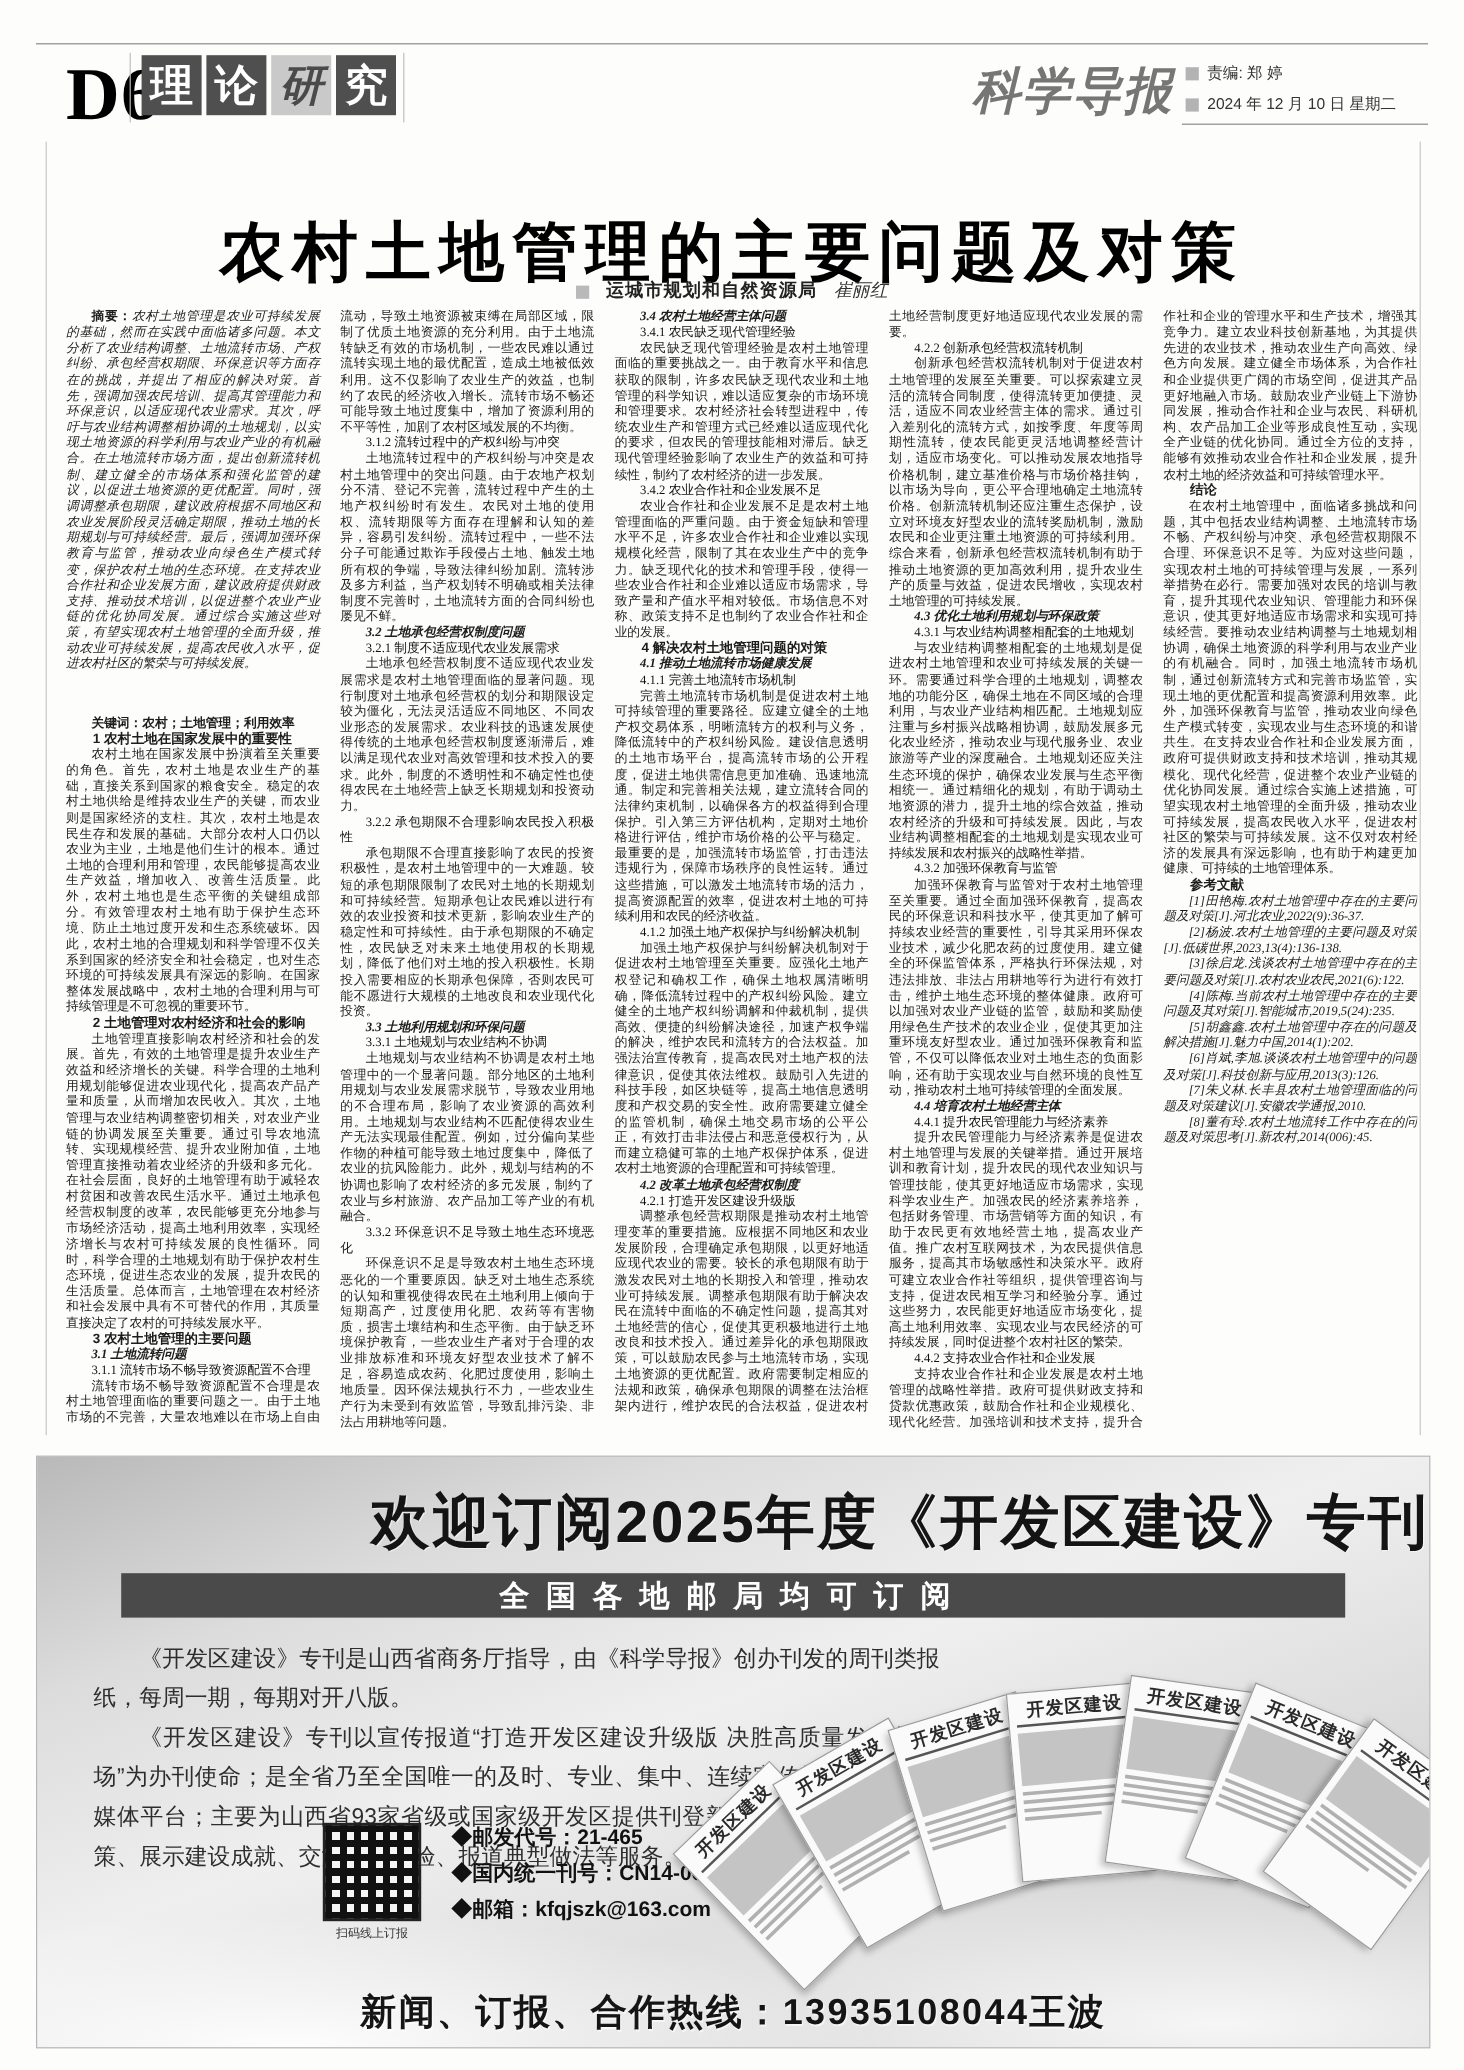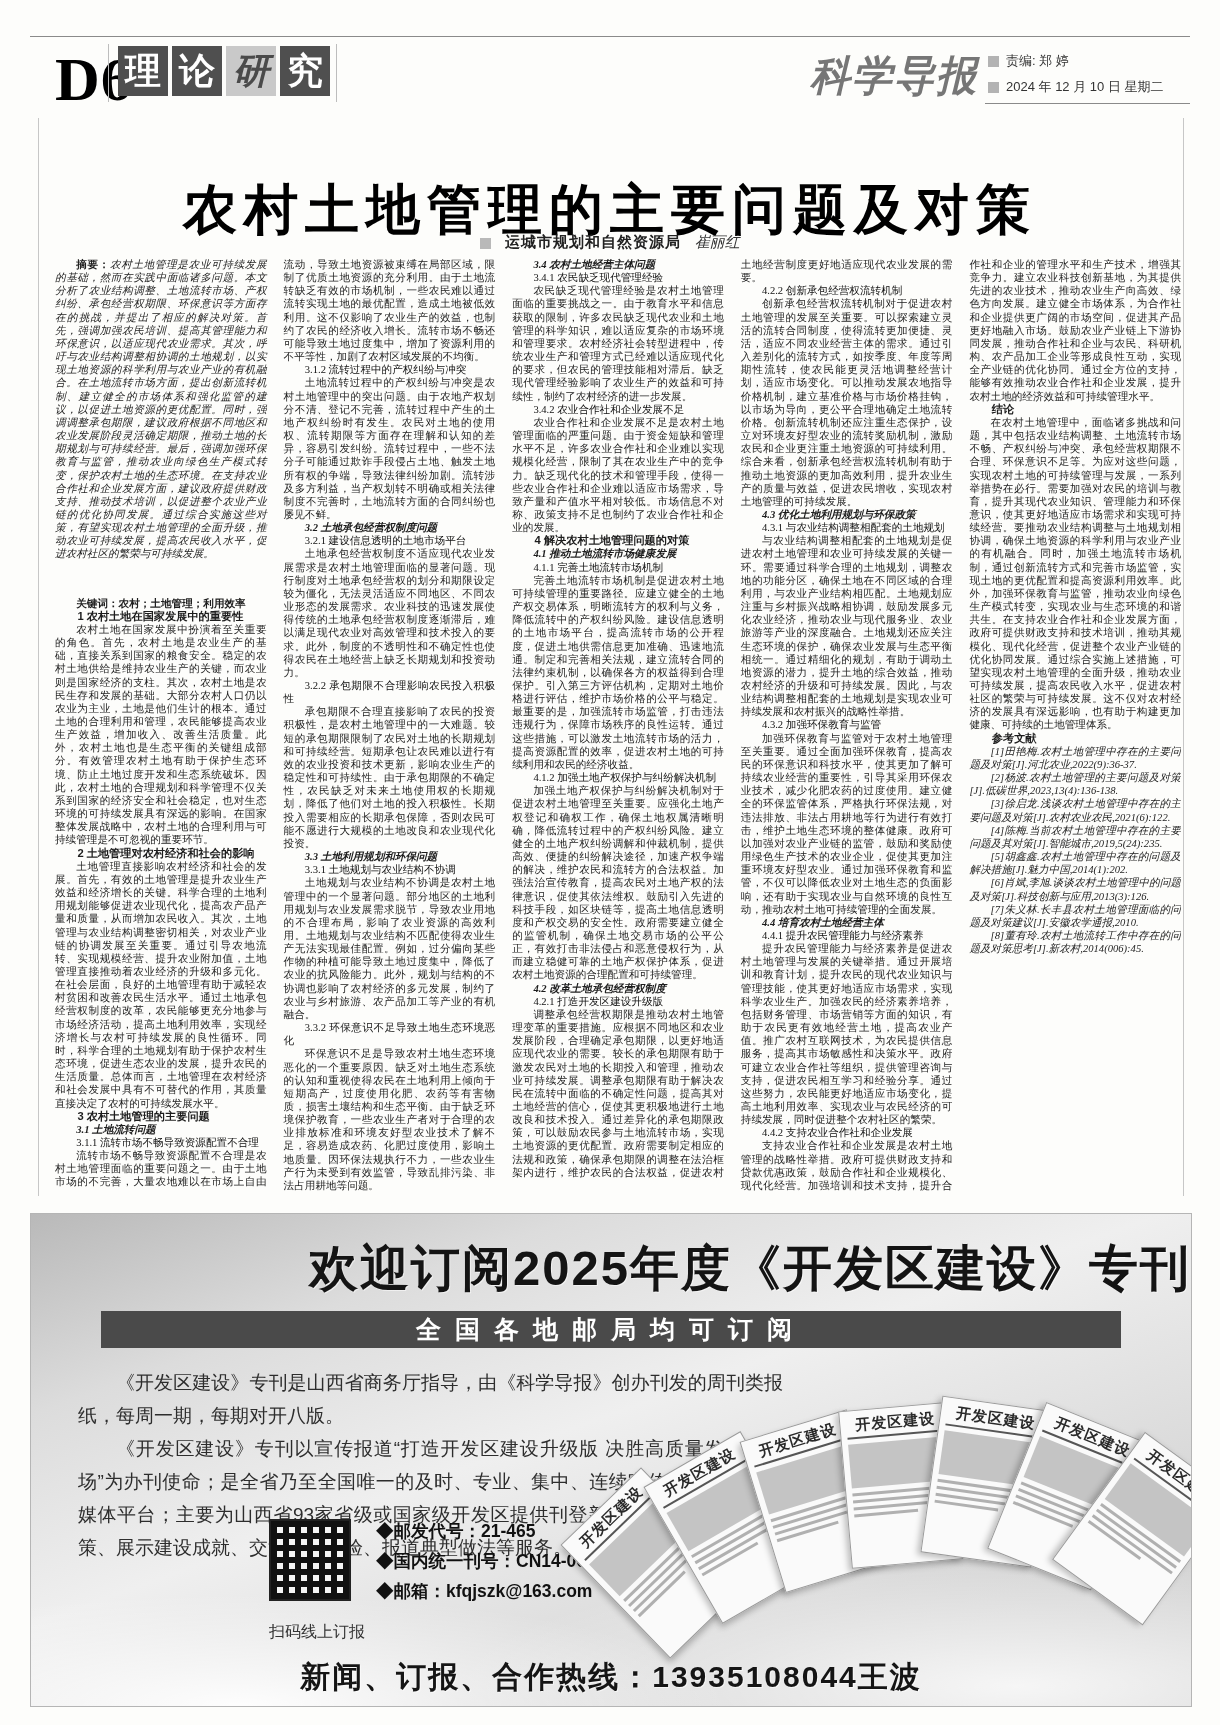--- a/index.html
+++ b/index.html
@@ -57,21 +57,21 @@
              display:flex;align-items:center;justify-content:center;
              font-family:"Liberation Sans",sans-serif;font-weight:bold;font-size:25px;letter-spacing:14px;color:#fff;}
   #ad-paras{position:absolute;left:47px;top:152px;width:705px;font-family:"Liberation Sans",sans-serif;
             font-size:19px;line-height:33px;color:#2d2d2d;text-align:justify;}
   #ad-paras p{margin:0;text-indent:2em;}
   #qr-wrap{position:absolute;left:238px;top:305px;width:82px;text-align:center;}
   #qr{width:78px;height:78px;margin:0 auto;border:2px solid #222;
       background:
        repeating-linear-gradient(0deg,#111 0 6px,transparent 6px 12px),
        repeating-linear-gradient(90deg,#111 0 6px,#f5f5f5 6px 12px);}
-  #qr-caption{font-family:Liberation Sans, sans-serif;font-size:16px;color:#333;margin-top:21px;white-space:nowrap;}
+  #qr-caption{font-family:Liberation Sans, sans-serif;font-size:10px;color:#333;margin-top:3px;white-space:nowrap;}
   #ad-bullets{position:absolute;left:345px;top:302px;font-family:"Liberation Sans",sans-serif;
               font-weight:bold;font-size:17.5px;color:#111;line-height:30px;}
   
   #fan{position:absolute;left:600px;top:130px;width:560px;height:330px;}
   .np{position:absolute;width:112px;height:158px;background:#fafafa;border:1px solid #9a9a9a;
       box-shadow:-3px 3px 6px rgba(0,0,0,.25);transform-origin:50% 95%;padding:5px 6px;box-sizing:border-box;}
   .np-mast{font-family:"Liberation Sans",sans-serif;font-weight:900;font-size:15px;color:#2a2a2a;
            letter-spacing:1px;text-align:center;border-bottom:2px solid #555;padding-bottom:2px;}
   .np-photo{height:44px;background:#c4c4c4;margin:5px 0;}
   .np-line{height:3px;background:#b0b0b0;margin:4px 0;}
@@ -123,21 +123,21 @@
       <div class="blk p">农村土地在国家发展中扮演着至关重要的角色。首先，农村土地是农业生产的基础，直接关系到国家的粮食安全。稳定的农村土地供给是维持农业生产的关键，而农业则是国家经济的支柱。其次，农村土地是农民生存和发展的基础。大部分农村人口仍以农业为主业，土地是他们生计的根本。通过土地的合理利用和管理，农民能够提高农业生产效益，增加收入、改善生活质量。此外，农村土地也是生态平衡的关键组成部分。有效管理农村土地有助于保护生态环境、防止土地过度开发和生态系统破坏。因此，农村土地的合理规划和科学管理不仅关系到国家的经济安全和社会稳定，也对生态环境的可持续发展具有深远的影响。在国家整体发展战略中，农村土地的合理利用与可持续管理是不可忽视的重要环节。</div>
       <div class="blk h2">2 土地管理对农村经济和社会的影响</div>
       <div class="blk p">土地管理直接影响农村经济和社会的发展。首先，有效的土地管理是提升农业生产效益和经济增长的关键。科学合理的土地利用规划能够促进农业现代化，提高农产品产量和质量，从而增加农民收入。其次，土地管理与农业结构调整密切相关，对农业产业链的协调发展至关重要。通过引导农地流转、实现规模经营、提升农业附加值，土地管理直接推动着农业经济的升级和多元化。在社会层面，良好的土地管理有助于减轻农村贫困和改善农民生活水平。通过土地承包经营权制度的改革，农民能够更充分地参与市场经济活动，提高土地利用效率，实现经济增长与农村可持续发展的良性循环。同时，科学合理的土地规划有助于保护农村生态环境，促进生态农业的发展，提升农民的生活质量。总体而言，土地管理在农村经济和社会发展中具有不可替代的作用，其质量直接决定了农村的可持续发展水平。</div>
       <div class="blk h2">3 农村土地管理的主要问题</div>
       <div class="blk h3">3.1 土地流转问题</div>
       <div class="blk h4">3.1.1 流转市场不畅导致资源配置不合理</div>
       <div class="blk p">流转市场不畅导致资源配置不合理是农村土地管理面临的重要问题之一。由于土地市场的不完善，大量农地难以在市场上自由流动，导致土地资源被束缚在局部区域，限制了优质土地资源的充分利用。由于土地流转缺乏有效的市场机制，一些农民难以通过流转实现土地的最优配置，造成土地被低效利用。这不仅影响了农业生产的效益，也制约了农民的经济收入增长。流转市场不畅还可能导致土地过度集中，增加了资源利用的不平等性，加剧了农村区域发展的不均衡。</div>
       <div class="blk h4">3.1.2 流转过程中的产权纠纷与冲突</div>
       <div class="blk p">土地流转过程中的产权纠纷与冲突是农村土地管理中的突出问题。由于农地产权划分不清、登记不完善，流转过程中产生的土地产权纠纷时有发生。农民对土地的使用权、流转期限等方面存在理解和认知的差异，容易引发纠纷。流转过程中，一些不法分子可能通过欺诈手段侵占土地、触发土地所有权的争端，导致法律纠纷加剧。流转涉及多方利益，当产权划转不明确或相关法律制度不完善时，土地流转方面的合同纠纷也屡见不鲜。</div>
       <div class="blk h3">3.2 土地承包经营权制度问题</div>
-      <div class="blk h4">3.2.1 建设信息透明的土地市场平台</div>
+      <div class="blk h4">3.2.1 制度不适应现代农业发展需求</div>
       <div class="blk p">土地承包经营权制度不适应现代农业发展需求是农村土地管理面临的显著问题。现行制度对土地承包经营权的划分和期限设定较为僵化，无法灵活适应不同地区、不同农业形态的发展需求。农业科技的迅速发展使得传统的土地承包经营权制度逐渐滞后，难以满足现代农业对高效管理和技术投入的要求。此外，制度的不透明性和不确定性也使得农民在土地经营上缺乏长期规划和投资动力。</div>
       <div class="blk h4">3.2.2 承包期限不合理影响农民投入积极性</div>
       <div class="blk p">承包期限不合理直接影响了农民的投资积极性，是农村土地管理中的一大难题。较短的承包期限限制了农民对土地的长期规划和可持续经营。短期承包让农民难以进行有效的农业投资和技术更新，影响农业生产的稳定性和可持续性。由于承包期限的不确定性，农民缺乏对未来土地使用权的长期规划，降低了他们对土地的投入积极性。长期投入需要相应的长期承包保障，否则农民可能不愿进行大规模的土地改良和农业现代化投资。</div>
       <div class="blk h3">3.3 土地利用规划和环保问题</div>
       <div class="blk h4">3.3.1 土地规划与农业结构不协调</div>
       <div class="blk p">土地规划与农业结构不协调是农村土地管理中的一个显著问题。部分地区的土地利用规划与农业发展需求脱节，导致农业用地的不合理布局，影响了农业资源的高效利用。土地规划与农业结构不匹配使得农业生产无法实现最佳配置。例如，过分偏向某些作物的种植可能导致土地过度集中，降低了农业的抗风险能力。此外，规划与结构的不协调也影响了农村经济的多元发展，制约了农业与乡村旅游、农产品加工等产业的有机融合。</div>
       <div class="blk h4">3.3.2 环保意识不足导致土地生态环境恶化</div>
       <div class="blk p">环保意识不足是导致农村土地生态环境恶化的一个重要原因。缺乏对土地生态系统的认知和重视使得农民在土地利用上倾向于短期高产，过度使用化肥、农药等有害物质，损害土壤结构和生态平衡。由于缺乏环境保护教育，一些农业生产者对于合理的农业排放标准和环境友好型农业技术了解不足，容易造成农药、化肥过度使用，影响土地质量。因环保法规执行不力，一些农业生产行为未受到有效监管，导致乱排污染、非法占用耕地等问题。</div>
       <div class="blk h3">3.4 农村土地经营主体问题</div>
       <div class="blk h4">3.4.1 农民缺乏现代管理经验</div>

